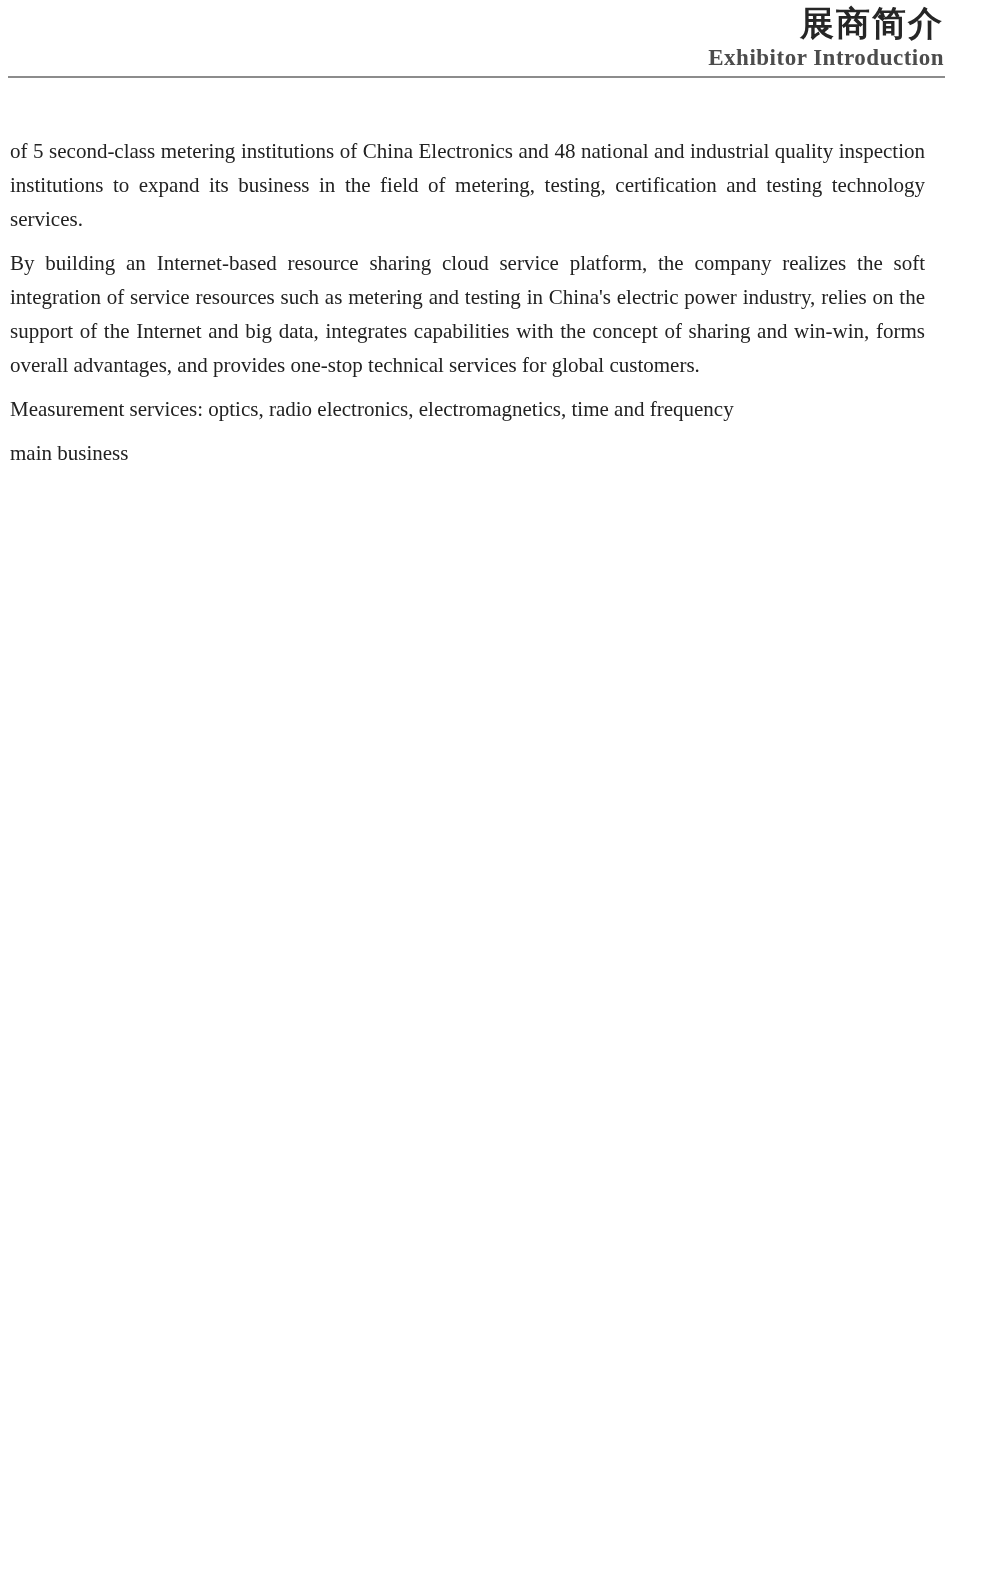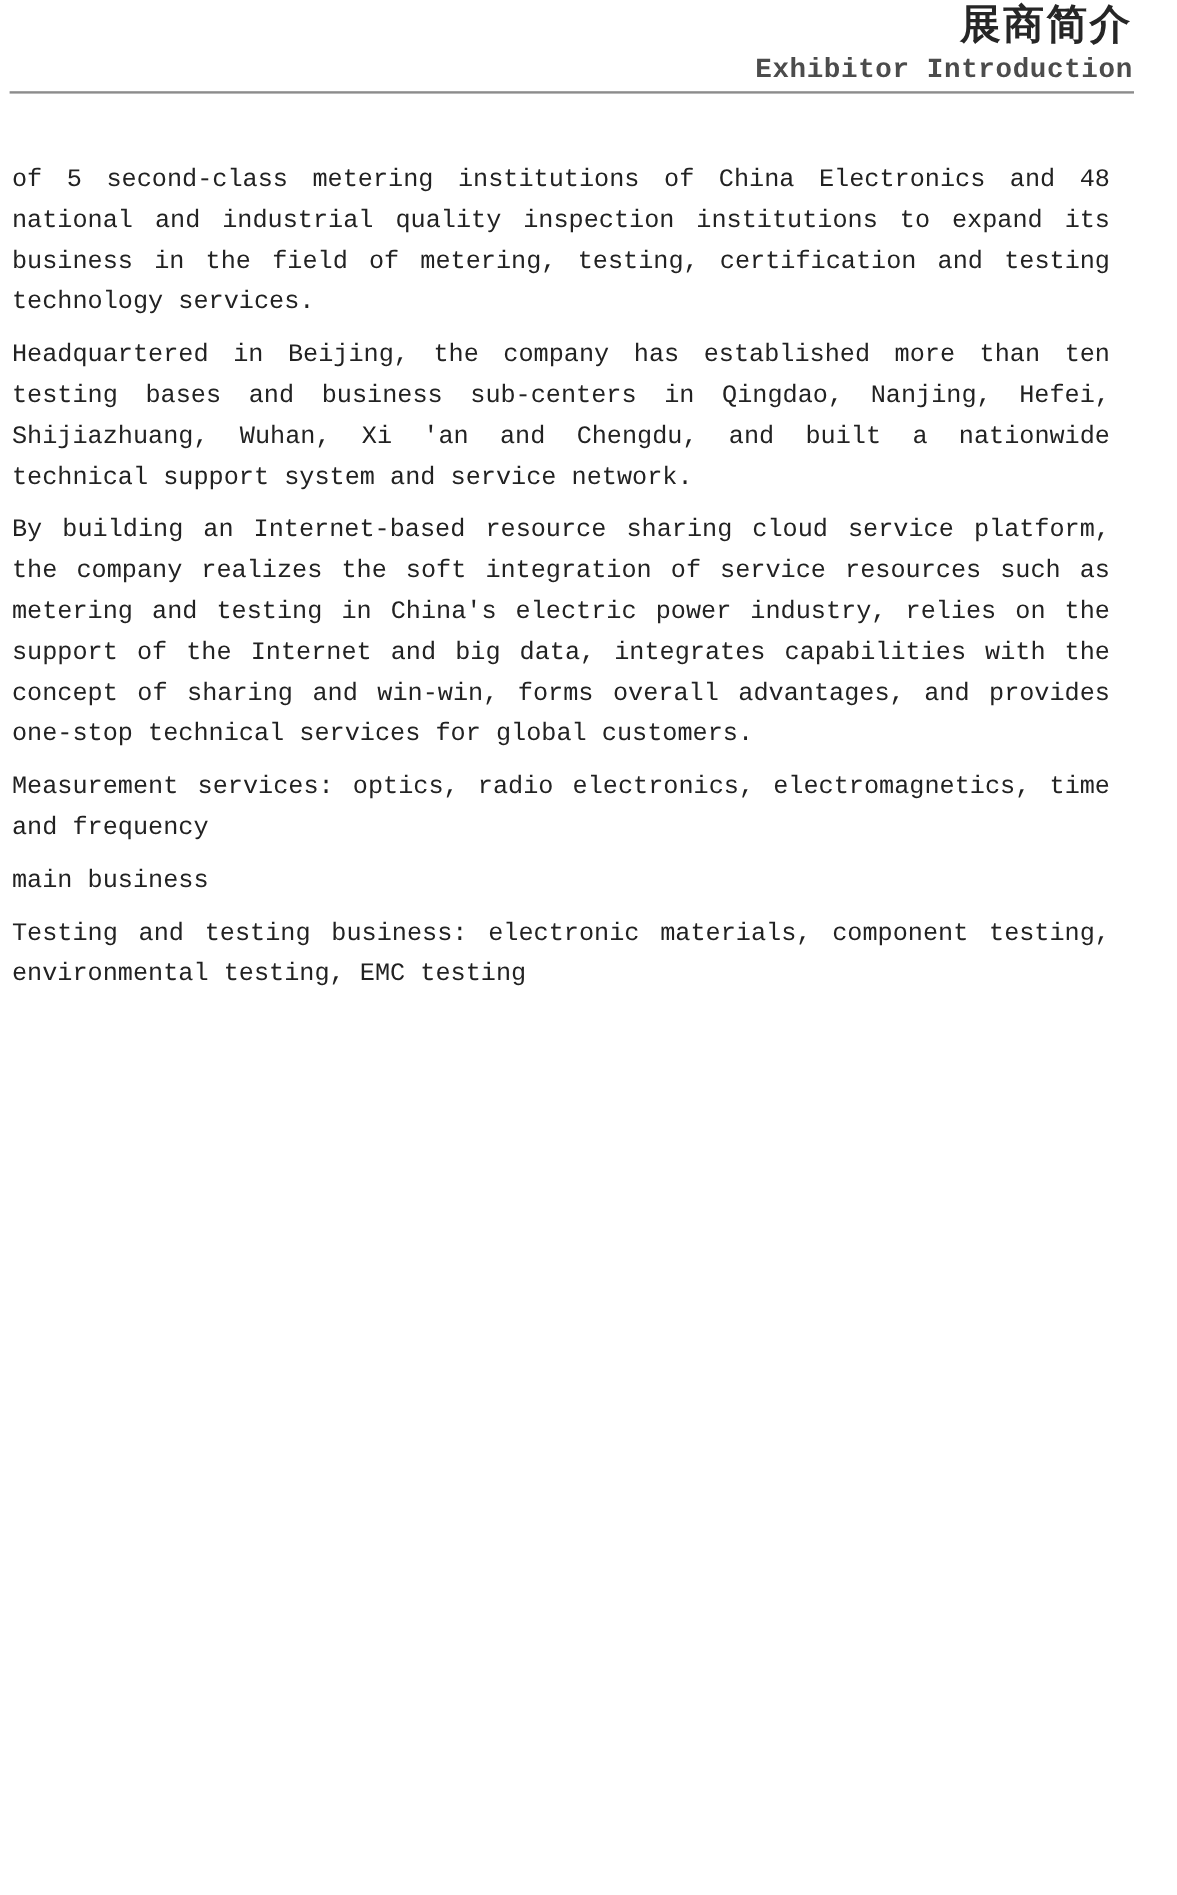--- a/index.html
+++ b/index.html
@@ -1,21 +1,21 @@
 <!DOCTYPE html>
 <html><head>
 <meta charset="utf-8">
 <style>
   html, body { margin: 0; padding: 0; background: #ffffff; }
   .page {
     position: relative;
     width: 981px;
     height: 1349px;
     background: #ffffff;
-    font-family: Liberation Mono, monospace;
+    font-family: Liberation Serif, serif;
     overflow: hidden;
   }
   .header {
     position: absolute;
     top: 5px;
     right: 37px;
     text-align: right;
   }
   .title-zh {
     font-size: 34px;
@@ -104,25 +104,23 @@
 
   <div class="header">
     <div class="title-zh">展商简介</div>
     <div class="title-en">Exhibitor Introduction</div>
   </div>
 
   <div class="header-rule"></div>
 
   <div class="body-text">
     <p>of 5 second-class metering institutions of China Electronics and 48 national and industrial quality inspection institutions to expand its business in the field of metering, testing, certification and testing technology services.</p>
-    <p>Headquartered in Beijing, the company has established more than ten testing bases and business sub-centers in Qingdao, Nanjing, Hefei, Shijiazhuang, Wuhan, Xi 'an and Chengdu, and built a nationwide technical support system and service network.</p>
     <p>By building an Internet-based resource sharing cloud service platform, the company realizes the soft integration of service resources such as metering and testing in China's electric power industry, relies on the support of the Internet and big data, integrates capabilities with the concept of sharing and win-win, forms overall advantages, and provides one-stop technical services for global customers.</p>
     <p>Measurement services: optics, radio electronics, electromagnetics, time and frequency</p>
     <p>main business</p>
-    <p>Testing and testing business: electronic materials, component testing, environmental testing, EMC testing</p>
   </div>
 
   <div class="footer-rule"></div>
 
 
   <div class="watermark" style="color: rgb(201, 221, 146);">
     <span>图页</span><span class="reg">®</span><span>网</span>
   </div>
 
   <div class="page-num">27</div>

